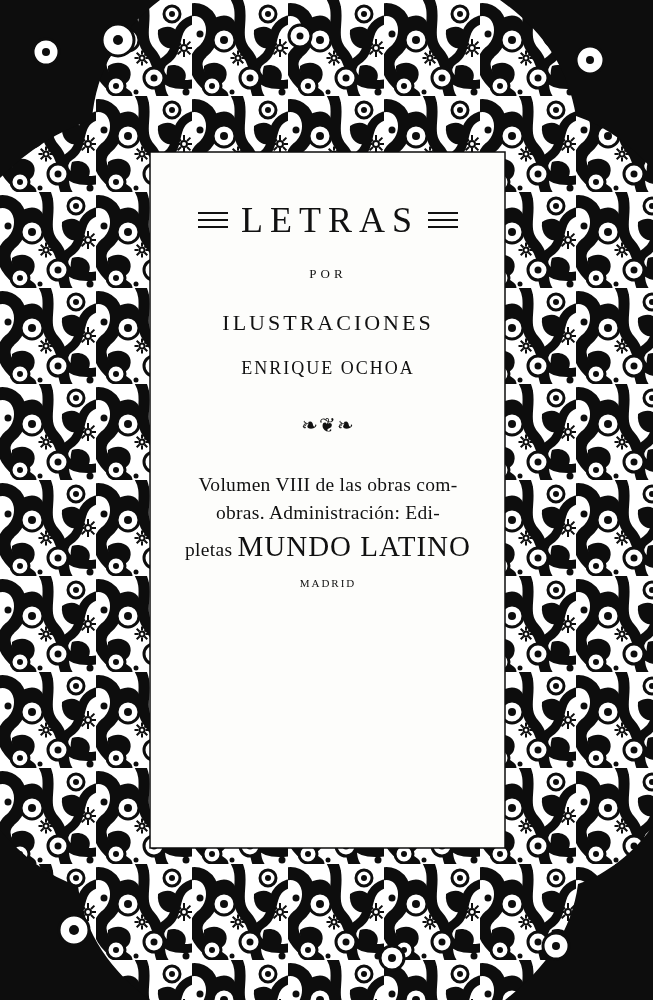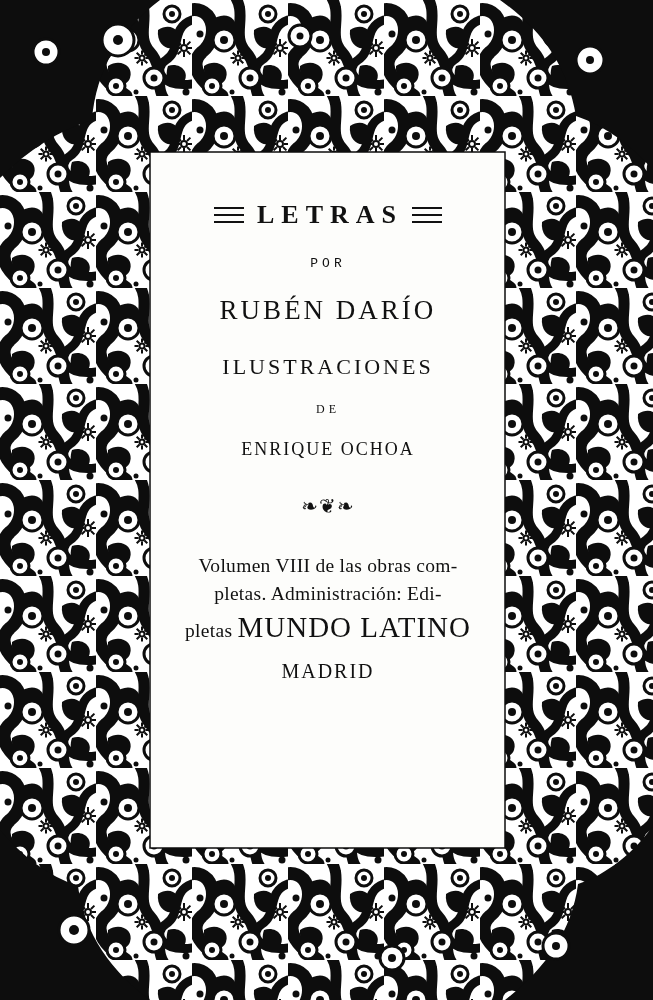--- a/index.html
+++ b/index.html
@@ -50,33 +50,33 @@
     flex-direction: column;
     justify-content: space-between;
   }
   .title-rule i {
     display: block;
     height: 2px;
     background: #111;
   }
   .title-rule i:nth-child(2) { height: 2px; }
   .doc-title {
-    font-size: 26px;
+    font-size: 36px;
     letter-spacing: 7px;
-    font-weight: 700;
+    font-weight: 400;
     font-family: "Liberation Serif", serif;
     line-height: 1;
     padding-left: 4px;
   }
 
   .label-por {
     margin-top: 28px;
     font-size: 13px;
     letter-spacing: 4px;
-    font-family: Liberation Mono, monospace;
+    font-family: Liberation Serif, serif;
   }
 
   .author {
     margin-top: 24px;
     font-size: 27px;
     letter-spacing: 3px;
     font-family: "Liberation Serif", serif;
   }
 
   .illus-label {
@@ -110,21 +110,21 @@
     font-size: 19.5px;
     line-height: 1.42;
     letter-spacing: 0.3px;
   }
   .imprint .pub {
     font-size: 29px;
     letter-spacing: 1px;
   }
   .city {
     margin-top: 8px;
-    font-size: 20px;
+    font-size: 11px;
     letter-spacing: 2px;
   }
 </style>
 </head>
 <body>
 
 <div id="page">
 
   <div class="border-frame">
     <svg width="653" height="1000" viewBox="0 0 653 1000" xmlns="http://www.w3.org/2000/svg" aria-hidden="true">
@@ -222,33 +222,31 @@
       <span class="doc-title">LETRAS</span>
       <span class="title-rule">
         <i></i>
           <i></i>
           <i></i>
       </span>
     </div>
 
     <div class="label-por">POR</div>
 
-    <div class="author">RUBÉN DARÍO</div>
 
     <div class="illus-label">ILUSTRACIONES</div>
 
-    <div class="label-de">DE</div>
 
     <div class="illustrator">ENRIQUE OCHOA</div>
 
     <div class="ornament">❧❦❧</div>
 
     <div class="imprint">
       <div>Volumen VIII de las obras com-</div>
-      <div>pletas. Administración: Edi-</div>
+      <div>obras. Administración: Edi-</div>
       <div>
         <span>pletas </span><span class="pub">MUNDO LATINO</span>
       </div>
       <div class="city">MADRID</div>
     </div>
 
   </div>
 </div>
 
 </body></html>

